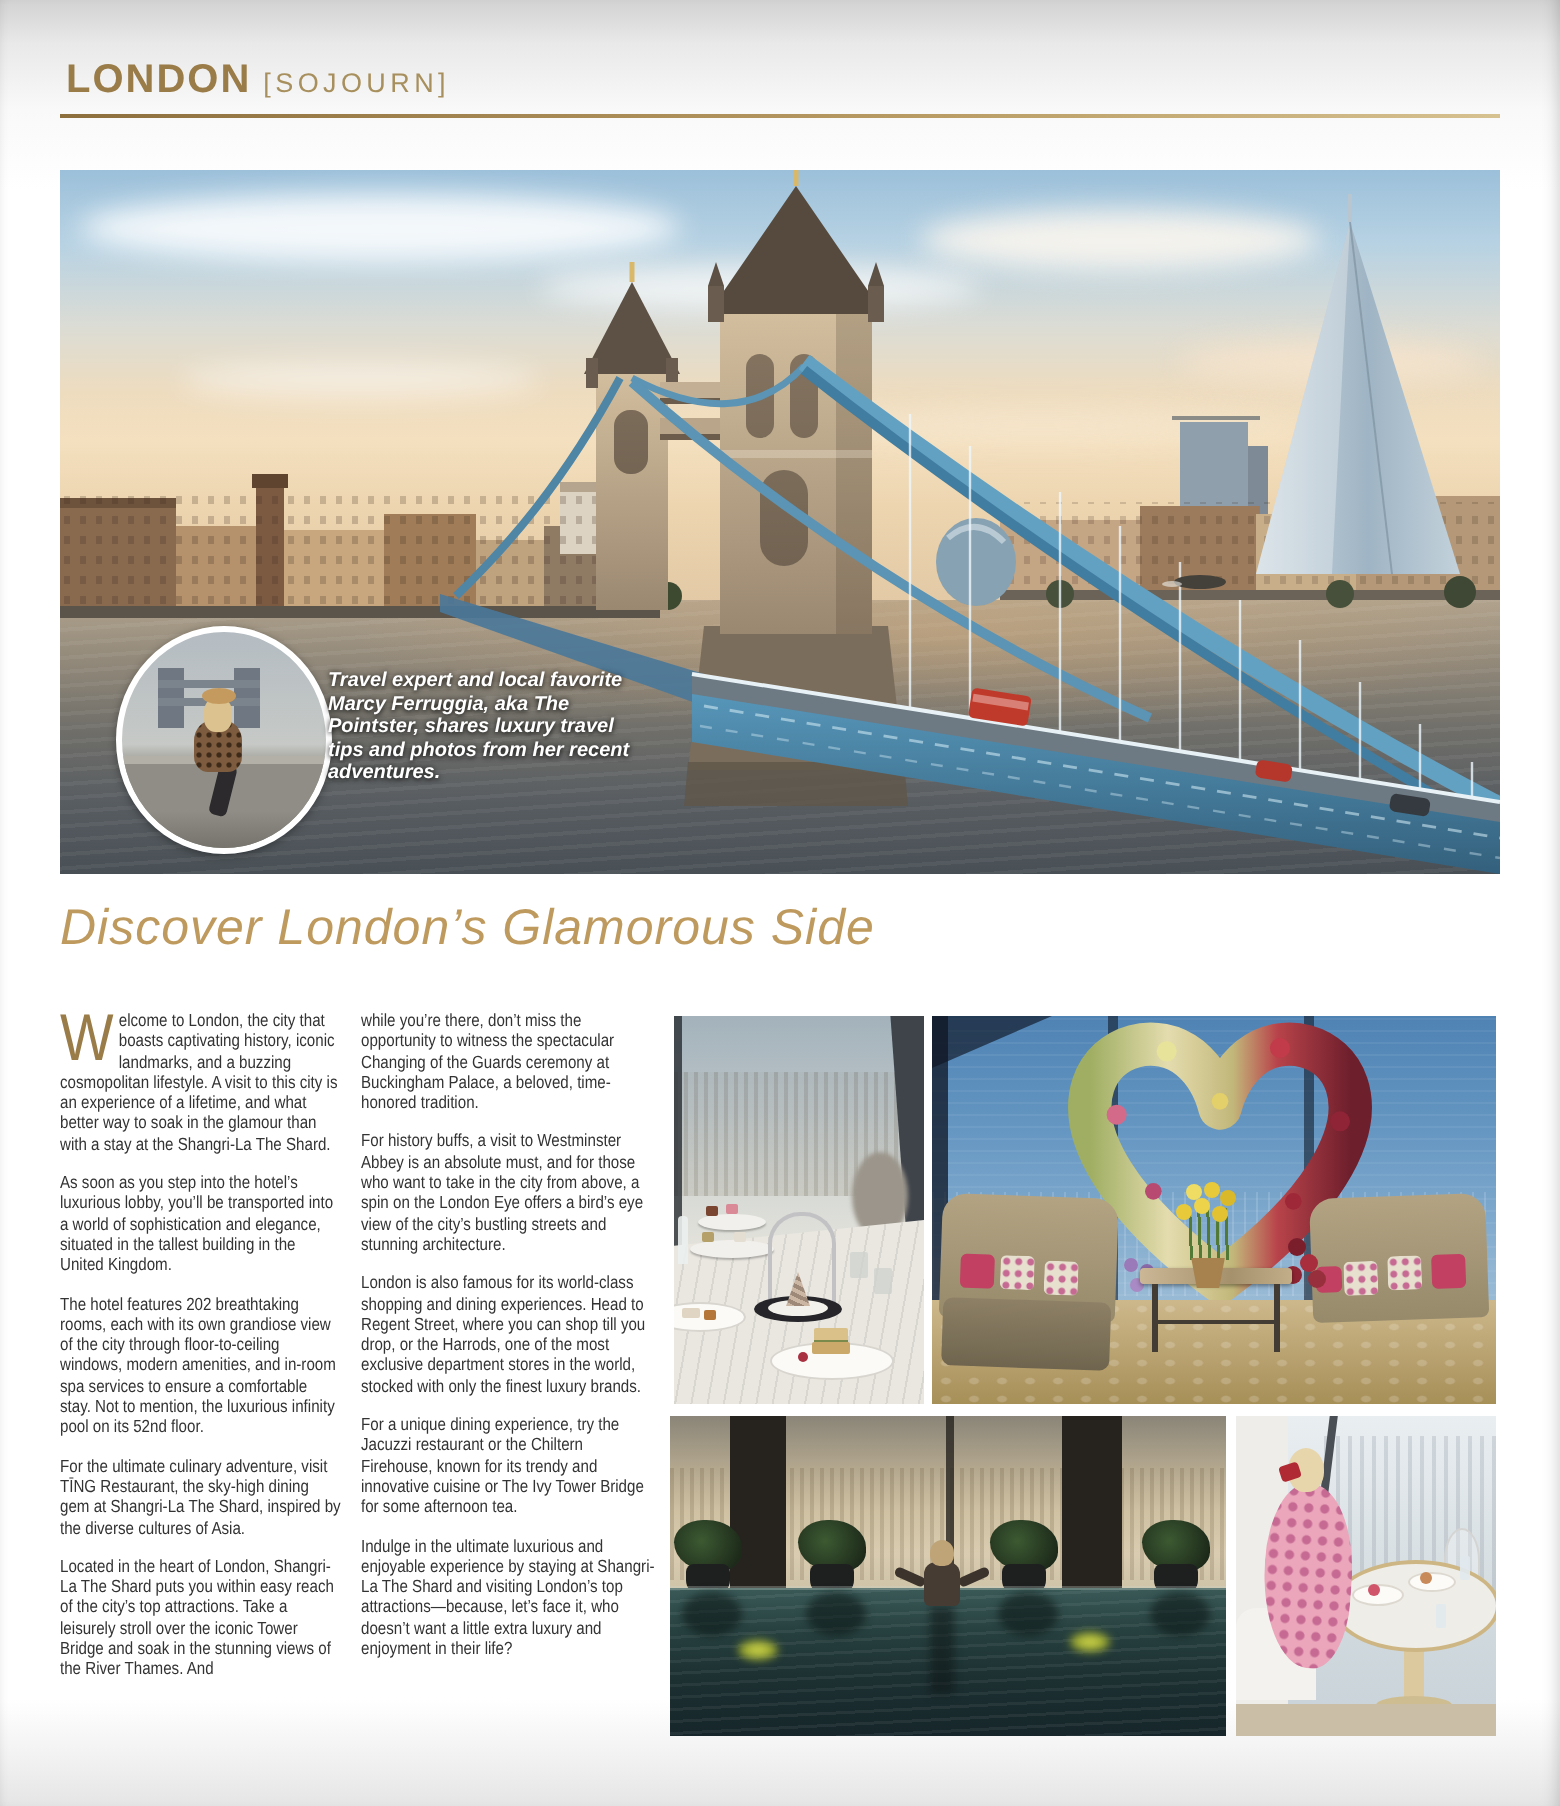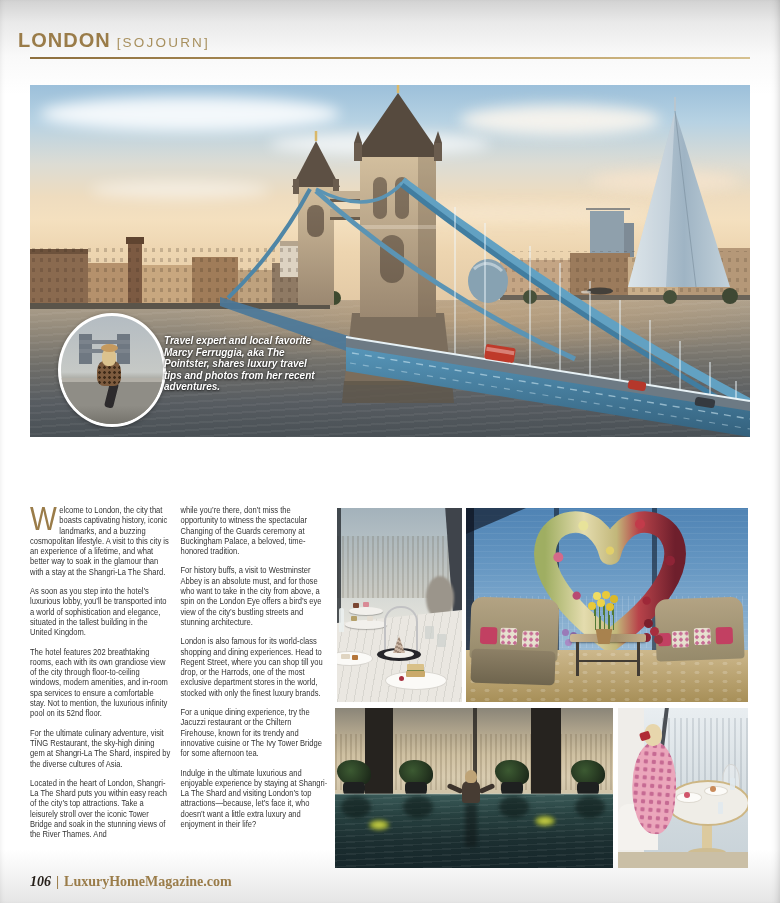--- a/index.html
+++ b/index.html
@@ -1,21 +1,21 @@
 <!DOCTYPE html>
 <html style="--gold: #9a7c49; --gold_light: #a8905e; --headline_gold: #bf9a5e;"><head>
 <meta charset="utf-8">
 <style>
   html,body{margin:0;padding:0;background:#fff;}
   .page{position:relative;width:780px;height:903px;overflow:hidden;
     font-family:"Liberation Sans",sans-serif;
     background:linear-gradient(180deg,#d2d2d2 0px,#e9e9e9 22px,#f9f9f9 55px,#ffffff 95px,#ffffff 850px,#f0f0f0 882px,#e5e5e5 903px);
     box-shadow:inset -7px 0 9px -7px rgba(0,0,0,.22), inset 4px 0 6px -5px rgba(0,0,0,.12);}
   
-  .kicker{position:absolute;left:18px;top:29px;white-space:nowrap;}
+  .kicker{position:absolute;left:33px;top:29px;white-space:nowrap;}
   .kicker .city{font-size:20px;font-weight:bold;letter-spacing:1px;color:var(--gold,#9a7c49);}
   .kicker .section{font-size:13.5px;letter-spacing:2.2px;color:var(--gold_light,#a8905e);margin-left:6px;}
   .rule{position:absolute;left:30px;top:57px;width:720px;height:2px;
     background:linear-gradient(90deg,#8d6f3e,#b99c64 60%,#d6c190);}
   
   .hero{position:absolute;left:30px;top:85px;width:720px;height:352px;overflow:hidden;margin:0;background:#9cc0da;}
   .sky{position:absolute;left:0;top:0;width:720px;height:232px;
     background:linear-gradient(180deg,#9cc0da 0%,#b7d2e3 16%,#dcdcd4 34%,#eedcbf 48%,#f4e0bf 58%,#edd5b0 72%,#e0c6a2 100%);}
   .river{position:absolute;left:0;top:215px;width:720px;height:137px;
     background:
@@ -335,20 +335,21 @@
       <div class="ins-walk ins-w2"></div>
       <div class="ins-wall"></div>
       <div class="ins-legs"></div>
       <div class="ins-coat"></div>
       <div class="ins-hair"></div>
       <div class="ins-hat"></div>
     </div>
     <figcaption class="hero-cap">Travel expert and local favorite Marcy Ferruggia, aka The Pointster, shares luxury travel tips and photos from her recent adventures.</figcaption>
   </figure>
 
+  <h1 class="headline">Discover London’s Glamorous Side</h1>
 
   <section class="cols">
     <div class="col col1">
       <p class="lead">Welcome to London, the city that boasts captivating history, iconic landmarks, and a buzzing cosmopolitan lifestyle. A visit to this city is an experience of a lifetime, and what better way to soak in the glamour than with a stay at the Shangri-La The Shard.</p>
       <p>As soon as you step into the hotel’s luxurious lobby, you’ll be transported into a world of sophistication and elegance, situated in the tallest building in the United Kingdom.</p>
       <p>The hotel features 202 breathtaking rooms, each with its own grandiose view of the city through floor-to-ceiling windows, modern amenities, and in-room spa services to ensure a comfortable stay. Not to mention, the luxurious infinity pool on its 52nd floor.</p>
       <p>For the ultimate culinary adventure, visit TĪNG Restaurant, the sky-high dining gem at Shangri-La The Shard, inspired by the diverse cultures of Asia.</p>
       <p>Located in the heart of London, Shangri-La The Shard puts you within easy reach of the city’s top attractions. Take a leisurely stroll over the iconic Tower Bridge and soak in the stunning views of the River Thames. And</p>
     </div>
     <div class="col col2">
@@ -491,17 +492,14 @@
       <div class="d-glass" style="left:112px;top:70px;"></div>
       <div class="d-glass" style="left:100px;top:94px;"></div>
       <div class="d-dress"></div>
       <div class="d-hair"></div>
       <div class="d-bow"></div>
       <div class="d-floor"></div>
     </div>
 
   </aside>
 
-  <div class="footer">
-    <span class="pg">106</span><span class="sep">|</span><span class="site">LuxuryHomeMagazine.com</span>
-  </div>
 
 </div>
 
 </body></html>

